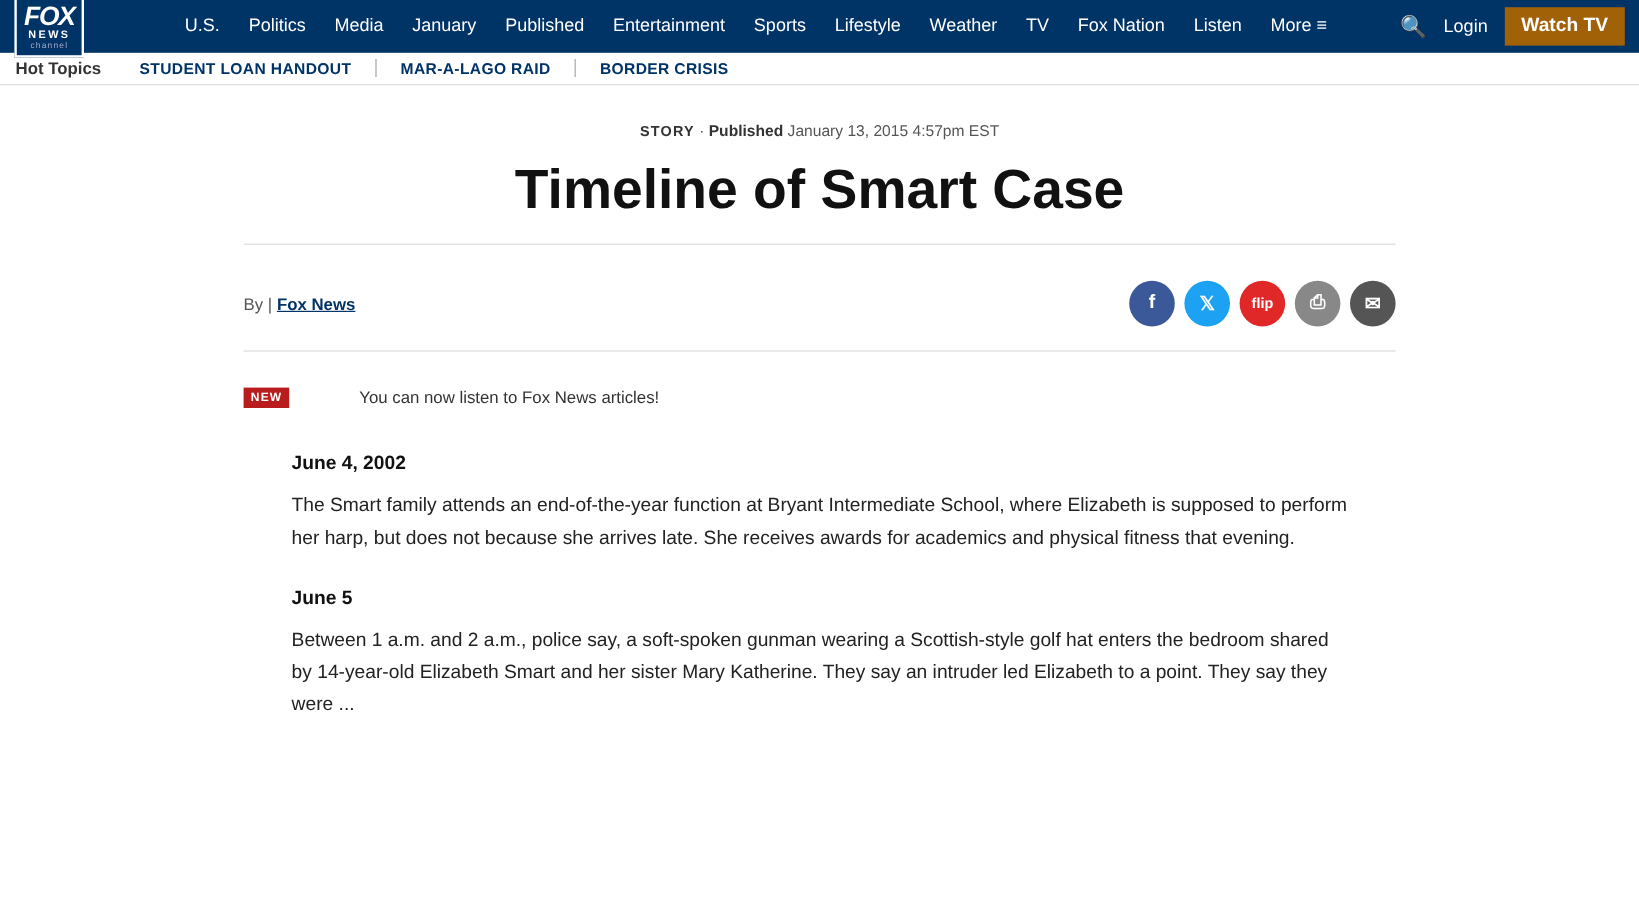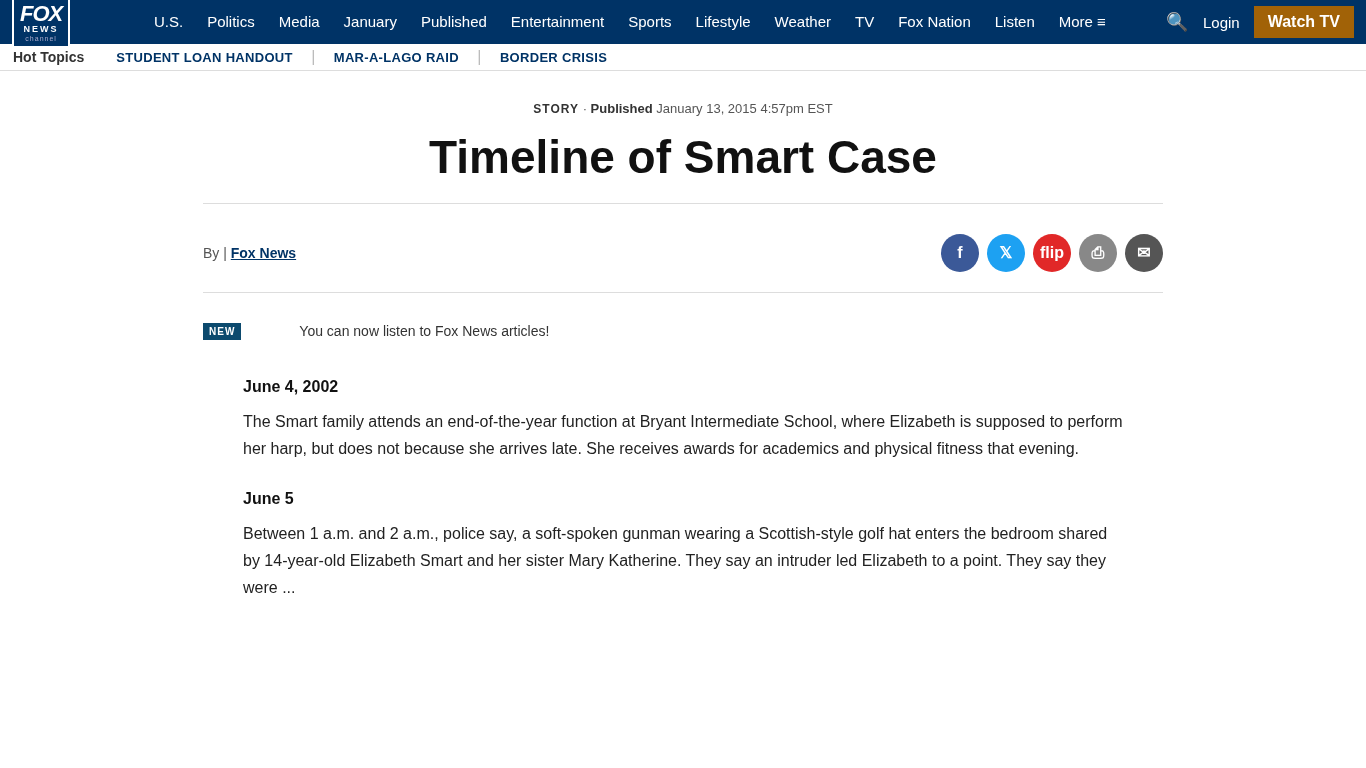--- a/index.html
+++ b/index.html
@@ -206,21 +206,21 @@
 
     
     .new-badge-row {
       display: flex;
       align-items: center;
       gap: 10px;
       margin-bottom: 24px;
       padding: 10px 0;
     }
     .new-badge {
-      background: #0c4a6e;
+      background: #b91c1c;
       color: #fff;
       font-size: 10px;
       font-weight: bold;
       padding: 3px 6px;
       letter-spacing: 1px;
     }
     .new-badge-text {
       font-size: 14px;
       color: #333;
       margin-left: 48px;
@@ -301,21 +301,21 @@
 
   <div class="byline-row">
     <div class="byline">
       <span>By |</span>
       <a href="#" class="author">Fox News</a>
     </div>
 
     <div class="share-buttons">
       <button class="share-btn share-fb" title="Facebook">f</button>
       <button class="share-btn share-tw" title="Twitter">𝕏</button>
-      <button class="share-btn share-flip" title="Flipboard" style="font-size:16px;">flip</button>
+      <button class="share-btn share-flip" title="Flipboard" style="font-size:12px;">flip</button>
       <button class="share-btn share-print" title="Print">⎙</button>
       <button class="share-btn share-email" title="Email">✉</button>
     </div>
   </div>
 
   <div class="new-badge-row">
     <span class="new-badge">NEW</span>
     <span class="new-badge-text">You can now listen to Fox News articles!</span>
   </div>
 

